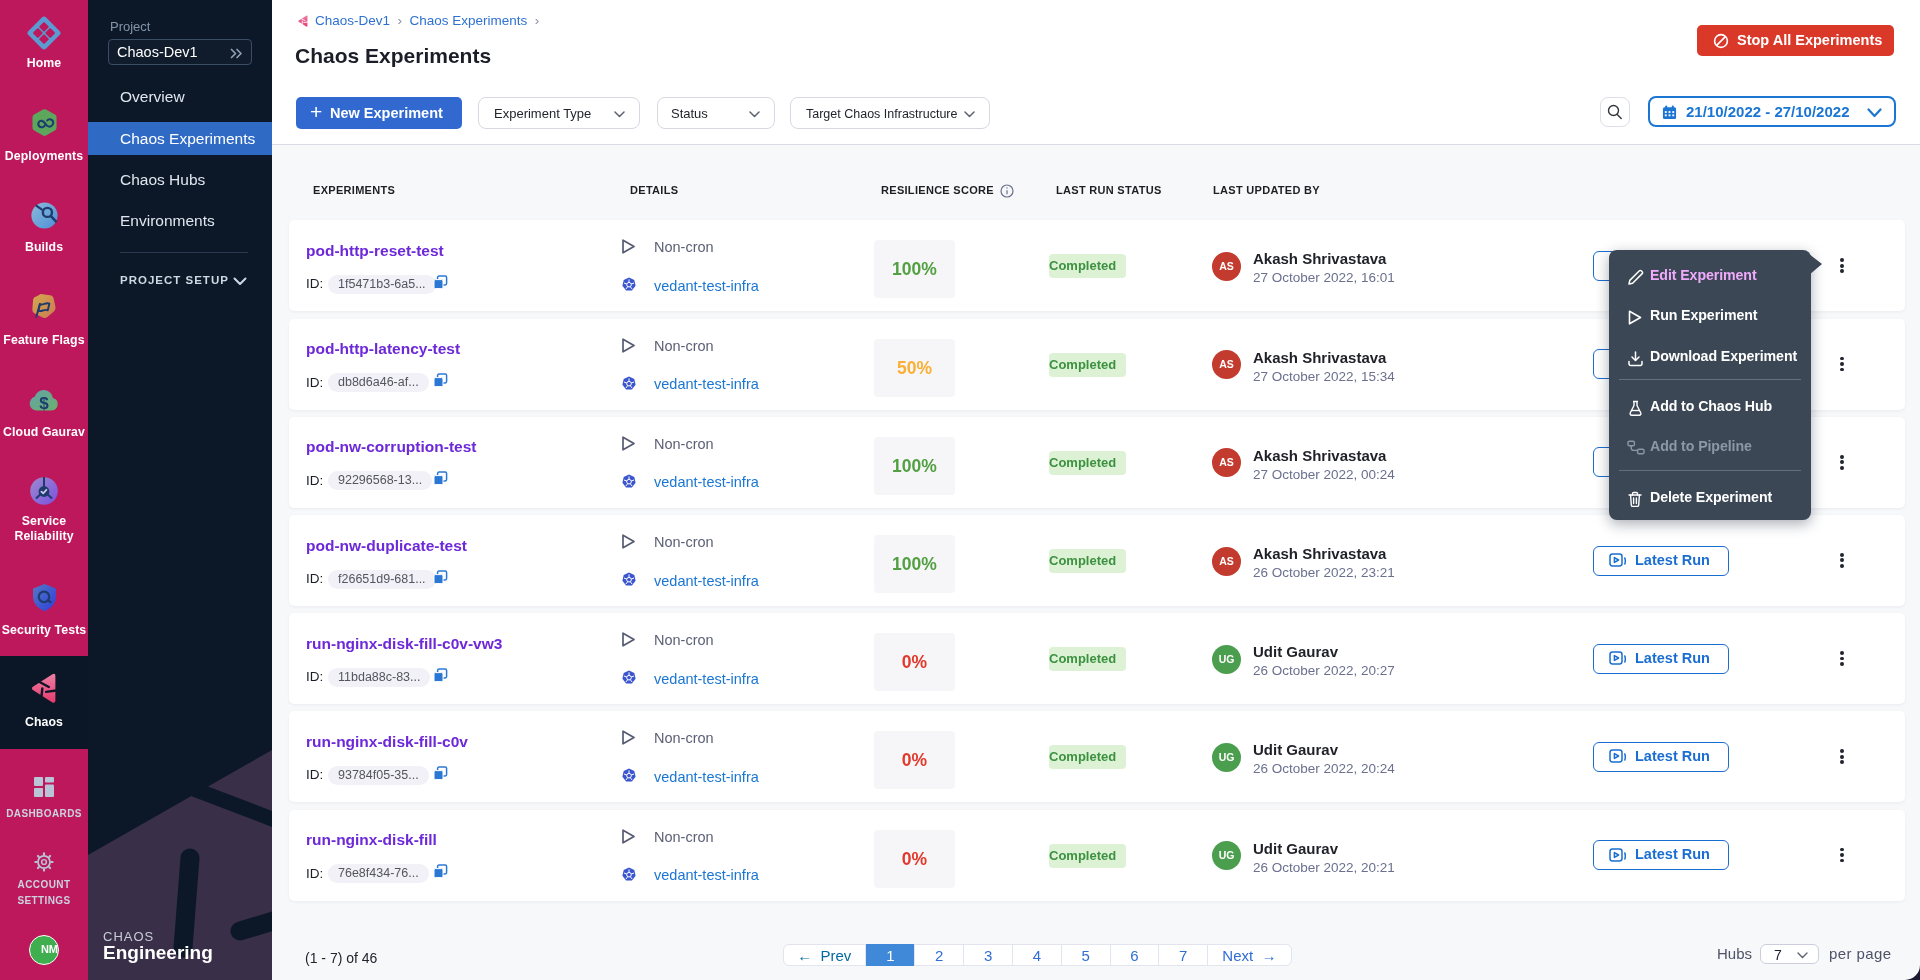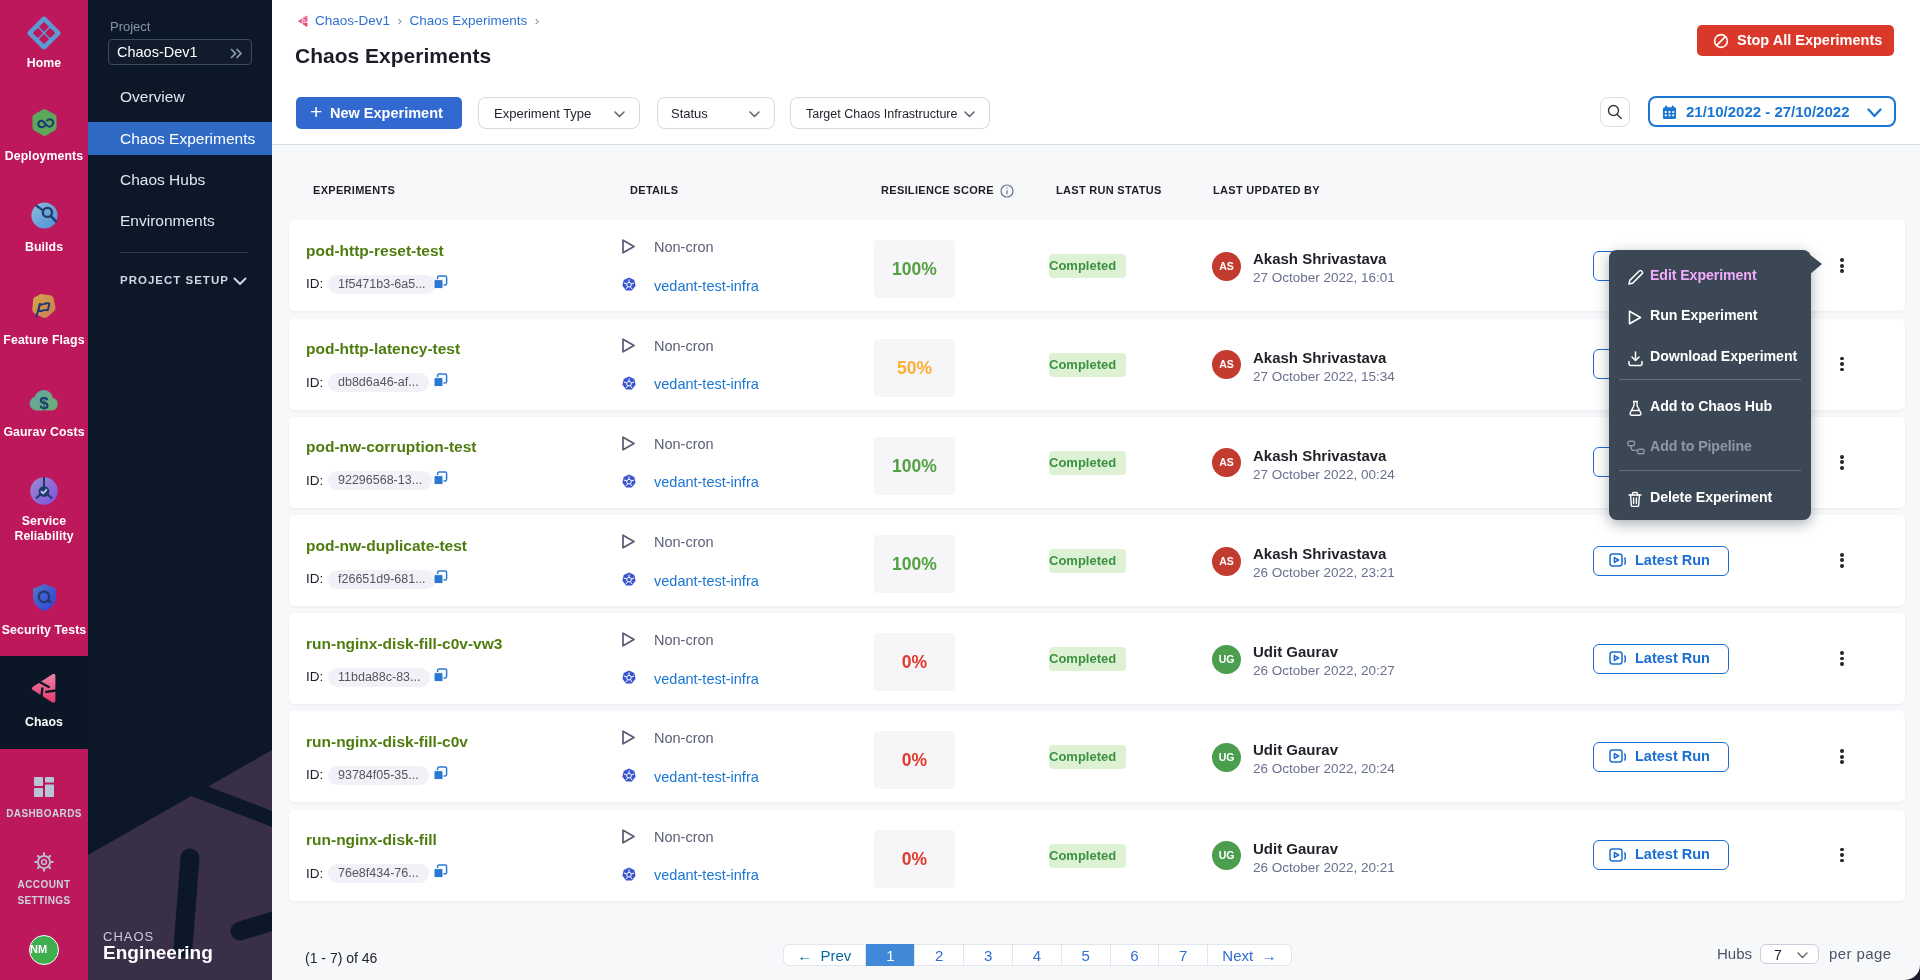--- a/index.html
+++ b/index.html
@@ -5,21 +5,21 @@
 html,body{width:1920px;height:980px;overflow:hidden;font-family:"Liberation Sans",sans-serif;background:#fff}
 .abs{position:absolute}
 #nav1{position:absolute;left:0;top:0;width:88px;height:980px;background:#be185d;z-index:30}
 .n1item{position:absolute;left:0;width:88px;text-align:center;color:#fff}
 .n1label{font-size:12.3px;font-weight:bold;color:#fff;letter-spacing:.1px}
 .n1small{font-size:10px;font-weight:bold;color:#c9d3e0;letter-spacing:.4px}
 #nav2{position:absolute;left:88px;top:0;width:184px;height:980px;background:#0c1828;z-index:29;overflow:hidden}
 #main{position:absolute;left:272px;top:0;width:1648px;height:980px;background:#f7f8fa}
 #topband{position:absolute;left:0;top:0;width:1648px;height:145px;background:#fff;border-bottom:1px solid #d9dbe5}
 .card{position:absolute;left:17px;width:1616px;height:91px;background:#fff;border-radius:5px;box-shadow:0 1px 3px rgba(40,41,61,.06)}
-.ctitle{position:absolute;left:17px;font-size:15.5px;font-weight:bold;color:#4d7c0f;white-space:nowrap}
+.ctitle{position:absolute;left:17px;font-size:15.5px;font-weight:bold;color:#6d28d9;white-space:nowrap}
 .idlab{position:absolute;left:17px;font-size:13.5px;color:#1b1d28}
 .idpill{position:absolute;left:39px;height:19px;background:#f1f1f7;border-radius:10px;font-size:12.5px;color:#55555f;line-height:19px;padding:0 10px;white-space:nowrap}
 .ncron{position:absolute;left:365px;font-size:14.5px;color:#5a5f75;white-space:nowrap}
 .infra{position:absolute;left:365px;font-size:14.5px;color:#1a76d2;white-space:nowrap}
 .scorebox{position:absolute;left:585px;top:20px;width:81px;height:58px;background:#f6f6f8;border-radius:4px;text-align:center;line-height:58px;font-size:17.5px;font-weight:bold}
 .badge{position:absolute;left:760px;top:34px;width:77px;height:24px;background:#ddf2d5;border-radius:4px;color:#3c9140;font-size:13px;font-weight:bold;line-height:24px}
 .ava{position:absolute;left:923px;top:31.5px;width:29px;height:29px;border-radius:50%;color:#fff;font-size:10.5px;font-weight:bold;text-align:center;line-height:29px}
 .uname{position:absolute;left:964px;top:30px;font-size:15px;font-weight:bold;color:#1f2028;white-space:nowrap}
 .udate{position:absolute;left:964px;top:50px;font-size:13.5px;color:#6a708e;white-space:nowrap}
 .lrun{position:absolute;left:1304px;top:30.5px;width:136px;height:30px;border:1.5px solid #1b6ed1;border-radius:6px;background:#fff;color:#1b6ed1;font-size:14.5px;font-weight:bold;line-height:27px}
@@ -76,21 +76,21 @@
     <div class="abs" style="left:0;top:382px;width:88px;text-align:center"><svg width="36" height="36" viewBox="0 0 36 36">
 <defs>
           <linearGradient id="gccm" x1="0" y1="0" x2="1" y2="1">
             <stop offset="0" stop-color="#62a3ab"></stop>
             <stop offset="1" stop-color="#6cb06a"></stop>
           </linearGradient>
         </defs>
 <path d="M10.5 28.5 a7 7 0 0 1 -1.8 -13.7 a9.3 9.3 0 0 1 18.2 1.3 a6.3 6.3 0 0 1 -1.2 12.4 Z" fill="url(#gccm)"></path>
 <text x="18" y="26.5" font-family="Liberation Sans,sans-serif" font-size="17" font-weight="bold" fill="#1d3c6d" text-anchor="middle">$</text>
 </svg></div>
-    <div class="n1item" style="top:422px"><span class="n1label">Gaurav Costs</span></div>
+    <div class="n1item" style="top:422px"><span class="n1label">Cloud Gaurav</span></div>
     <div class="abs" style="left:0;top:474px;width:88px;text-align:center"><svg width="34" height="34" viewBox="0 0 34 34">
 <defs>
           <linearGradient id="gsrm" x1="0" y1="0" x2="1" y2="1">
             <stop offset="0" stop-color="#9b8cce"></stop>
             <stop offset="1" stop-color="#7c4fe0"></stop>
           </linearGradient>
         </defs>
 <circle cx="17" cy="17" r="13.8" fill="url(#gsrm)"></circle>
 <g stroke="#1d3c6d" stroke-width="2">
 <line x1="17" y1="3" x2="17" y2="13"></line>
@@ -145,21 +145,21 @@
           <line x1="17.8" y1="17.8" x2="18.6" y2="18.6"></line>
 <line x1="12" y1="20.2" x2="12" y2="21.4"></line>
           <line x1="6.2" y1="17.8" x2="5.4" y2="18.6"></line>
 <line x1="3.8" y1="12" x2="2.6" y2="12"></line>
           <line x1="6.2" y1="6.2" x2="5.4" y2="5.4"></line>
 <line x1="12" y1="3.8" x2="12" y2="2.6"></line>
           <line x1="17.8" y1="6.2" x2="18.6" y2="5.4"></line>
 </g>
       </svg></div>
     <div class="n1item" style="top:876px;line-height:13.5px"><span class="n1small">ACCOUNT<br>SETTINGS</span></div>
-    <div class="abs" style="left:29px;top:935px;width:30px;height:30px;border-radius:50%;background:#3fae4e;border:1.8px solid #fff;color:#fff;font-size:11px;font-weight:bold;text-align:left;line-height:27px">NM</div>
+    <div class="abs" style="left:29px;top:935px;width:30px;height:30px;border-radius:50%;background:#3fae4e;border:1.8px solid #fff;color:#fff;font-size:11px;font-weight:bold;text-align:right;line-height:27px">NM</div>
   </div>
 <div id="nav2">
     <svg width="184" height="380" viewBox="0 0 184 380" style="position:absolute;left:0;top:600px">
 <polygon points="0,255 184,150 184,380 0,380" fill="#392f48"></polygon>
 <g stroke="#0c1828" fill="none" stroke-linecap="round">
 <line x1="103" y1="188" x2="192" y2="222" stroke-width="15"></line>
 <line x1="102" y1="258" x2="95" y2="348" stroke-width="19"></line>
 <line x1="152" y1="331" x2="192" y2="319" stroke-width="19"></line>
 </g>
     </svg>

